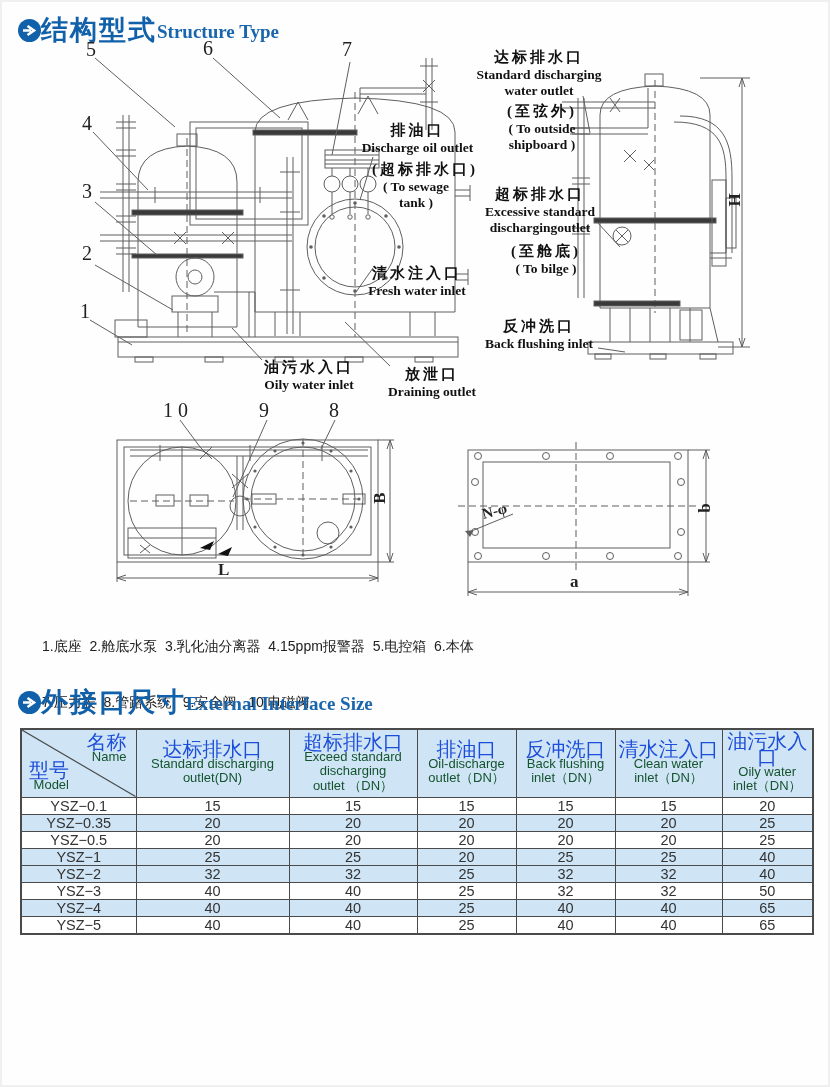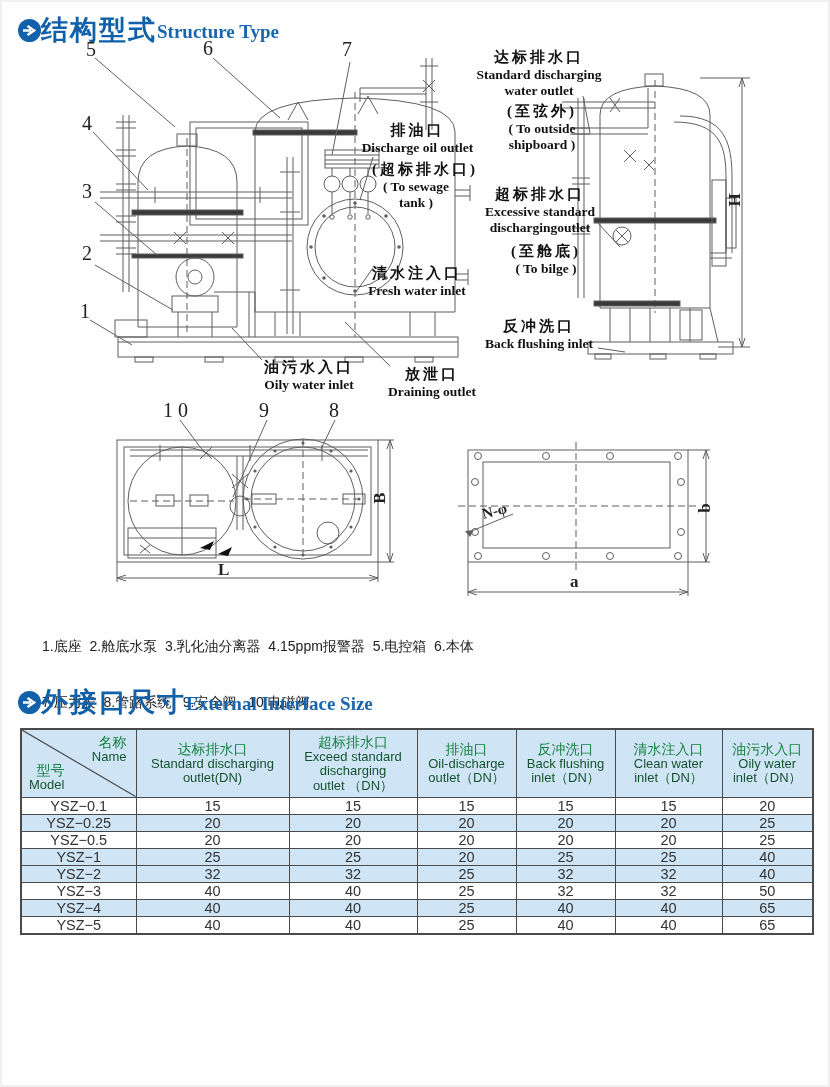--- a/index.html
+++ b/index.html
@@ -25,21 +25,21 @@
 
   
   .parts{position:absolute;left:42px;top:600px;font-size:14px;color:#222;line-height:18.5px;white-space:pre}
 
   
   table.spec{position:absolute;left:20px;top:728px;width:792px;border-collapse:collapse;table-layout:fixed;border:2px solid #4a4a4a}
   .spec th,.spec td{border:1px solid #4a4a4a;text-align:center;vertical-align:middle;color:#333;overflow:hidden}
   .spec thead tr{height:68px}
   .spec tbody tr{height:17px}
   .spec thead th{background:#cfe5f6;font-weight:normal;padding:2px 0}
-  .spec .zh{font-size:14px;color:#15803d;line-height:16px}
+  .spec .zh{font-size:20px;color:#1d4ed8;line-height:16px}
   .spec .en{font-size:13px;color:#14532d;line-height:14.5px}
   .spec td{font-size:14.5px;background:#fff}
   .spec tr.alt td{background:#cfe5f6}
   .corner{position:relative;padding:0}
   .corner svg{position:absolute;inset:0;width:100%;height:100%}
   .corner .tr{position:absolute;top:4px;right:9px;text-align:right}
   .corner .bl{position:absolute;bottom:4px;left:7px;text-align:right}
 </style>
 </head>
 <body>
@@ -507,21 +507,21 @@
       <tr>
         <td>YSZ−0.1</td>
         <td>15</td>
         <td>15</td>
         <td>15</td>
         <td>15</td>
         <td>15</td>
         <td>20</td>
       </tr>
       <tr class="alt">
-        <td>YSZ−0.25</td>
+        <td>YSZ−0.35</td>
         <td>20</td>
         <td>20</td>
         <td>20</td>
         <td>20</td>
         <td>20</td>
         <td>25</td>
       </tr>
       <tr>
         <td>YSZ−0.5</td>
         <td>20</td>

